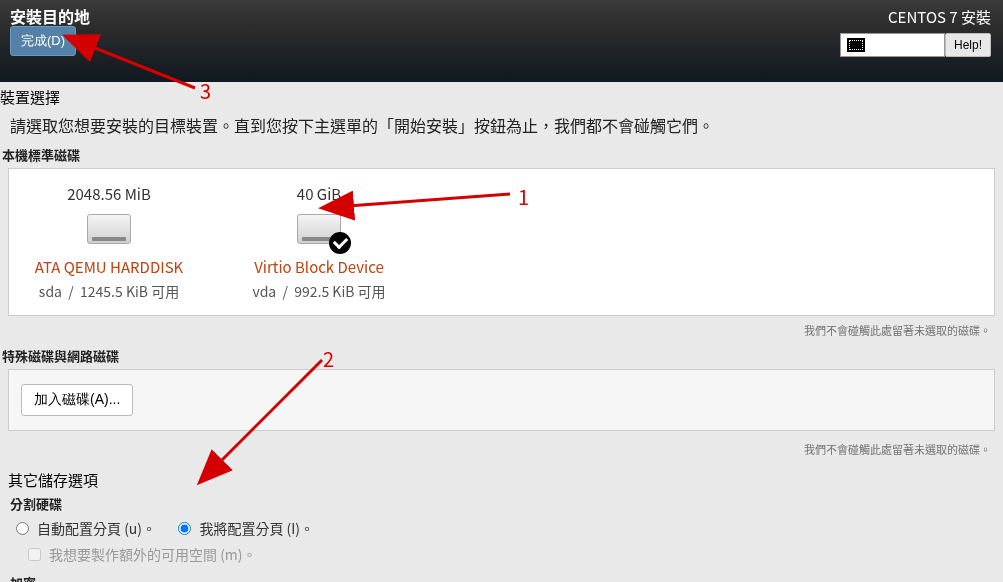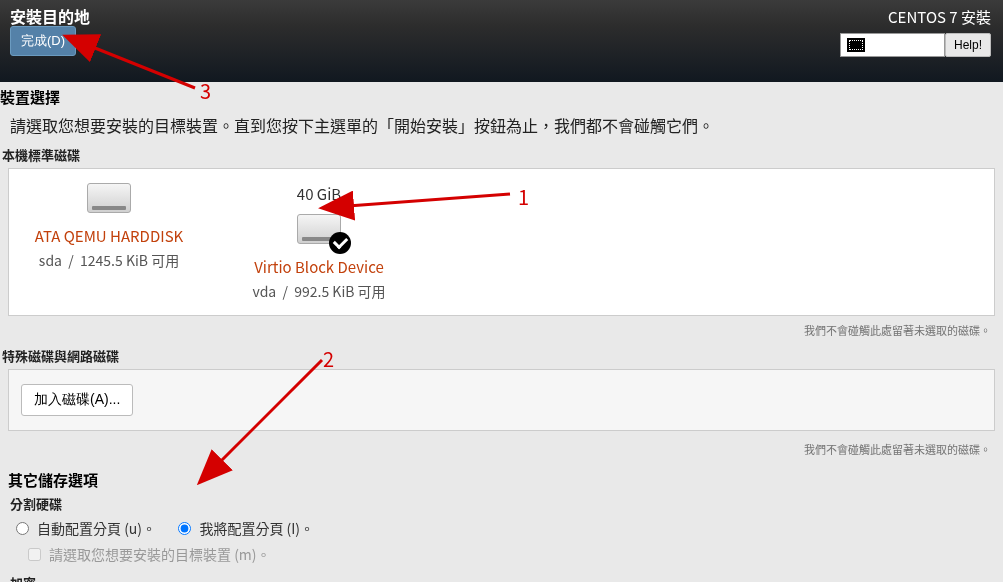--- a/index.html
+++ b/index.html
@@ -83,21 +83,21 @@
   background: #e8e8e8;
   border: 1px solid #bbb;
   padding: 3px 8px;
   font-size: 12px;
   border-radius: 2px;
   cursor: pointer;
   height: 24px;
 }
 .content { padding: 2px 0 0 0; }
 .section-heading {
-  font-weight: bold;
+  font-weight: normal;
   font-size: 15px;
   padding: 2px 0 2px 0;
   color: #000;
 }
 .section-desc {
   font-size: 16px;
   color: #222;
   padding: 4px 10px 6px 10px;
 }
 .subheading {
@@ -228,20 +228,21 @@
 </div>
 
 <div class="content">
   <div class="section-heading">裝置選擇</div>
   <div class="section-desc">請選取您想要安裝的目標裝置。直到您按下主選單的「開始安裝」按鈕為止，我們都不會碰觸它們。</div>
 
   <div class="subheading">本機標準磁碟</div>
   <div class="disk-panel">
 
     <div class="disk-item">
+      <div class="disk-size">2048.56 MiB</div>
       <div class="disk-icon-wrap">
         <span class="disk-icon"></span>
       </div>
       <div class="disk-name">ATA QEMU HARDDISK</div>
       <div class="disk-sub">
         <span>sda</span>
         &nbsp;/&nbsp;
         <span>1245.5 KiB 可用</span>
       </div>
     </div>
@@ -273,21 +274,21 @@
     <div class="subheading" style="font-size:13px;">分割硬碟</div>
     <div class="option-row">
       <input type="radio" name="part" id="auto" style="">
       <label for="auto">自動配置分頁 (u)。</label>
       &nbsp;&nbsp;
       <input type="radio" name="part" id="manual" checked="" style="">
       <label for="manual">我將配置分頁 (I)。</label>
     </div>
     <div class="option-row" style="padding-left:20px;color:#999;">
       <input type="checkbox" id="extra" disabled="" style="">
-      <label for="extra">請選取您想要安裝的目標裝置 (m)。</label>
+      <label for="extra">我想要製作額外的可用空間 (m)。</label>
     </div>
     <div class="subheading" style="font-size:13px;margin-top:4px;">加密</div>
     <div class="option-row">
       
       
       
     </div>
   </div>
 </div>
 

